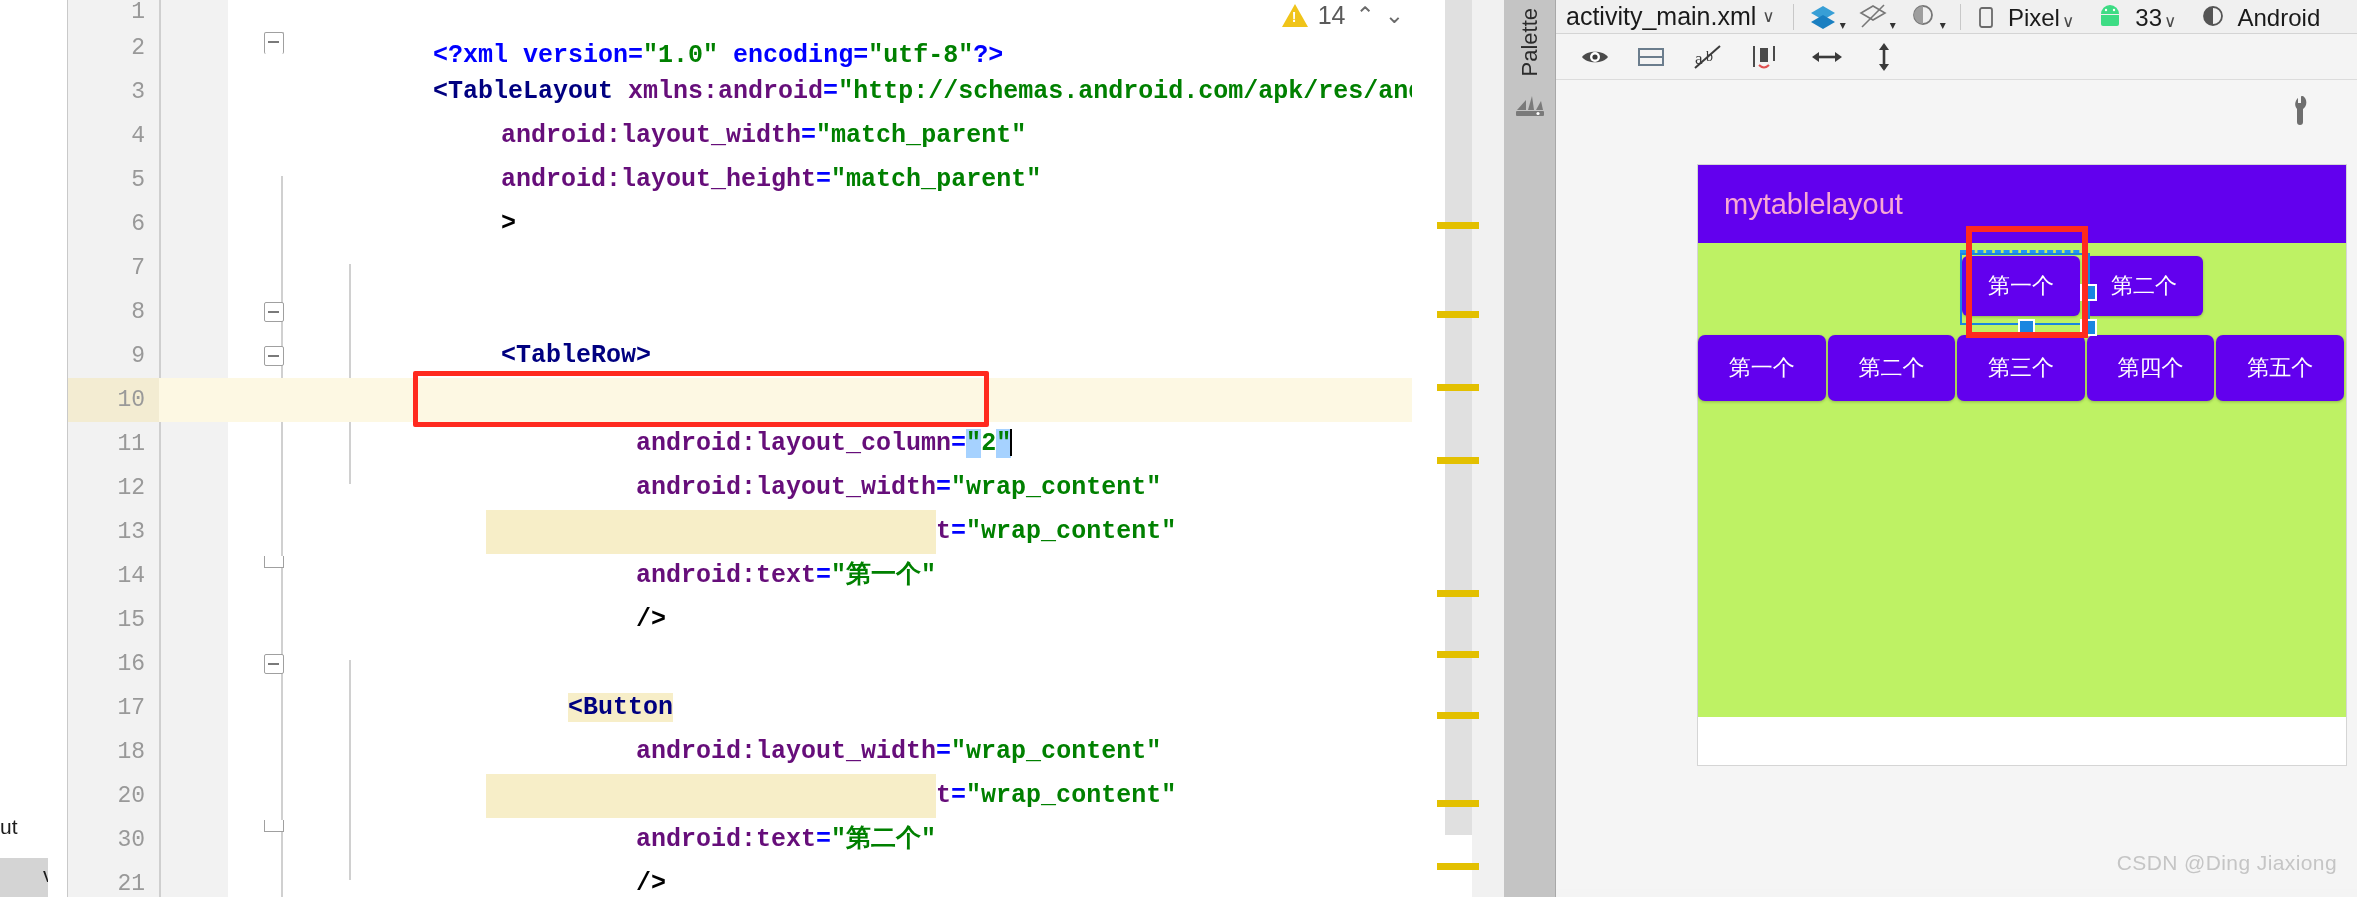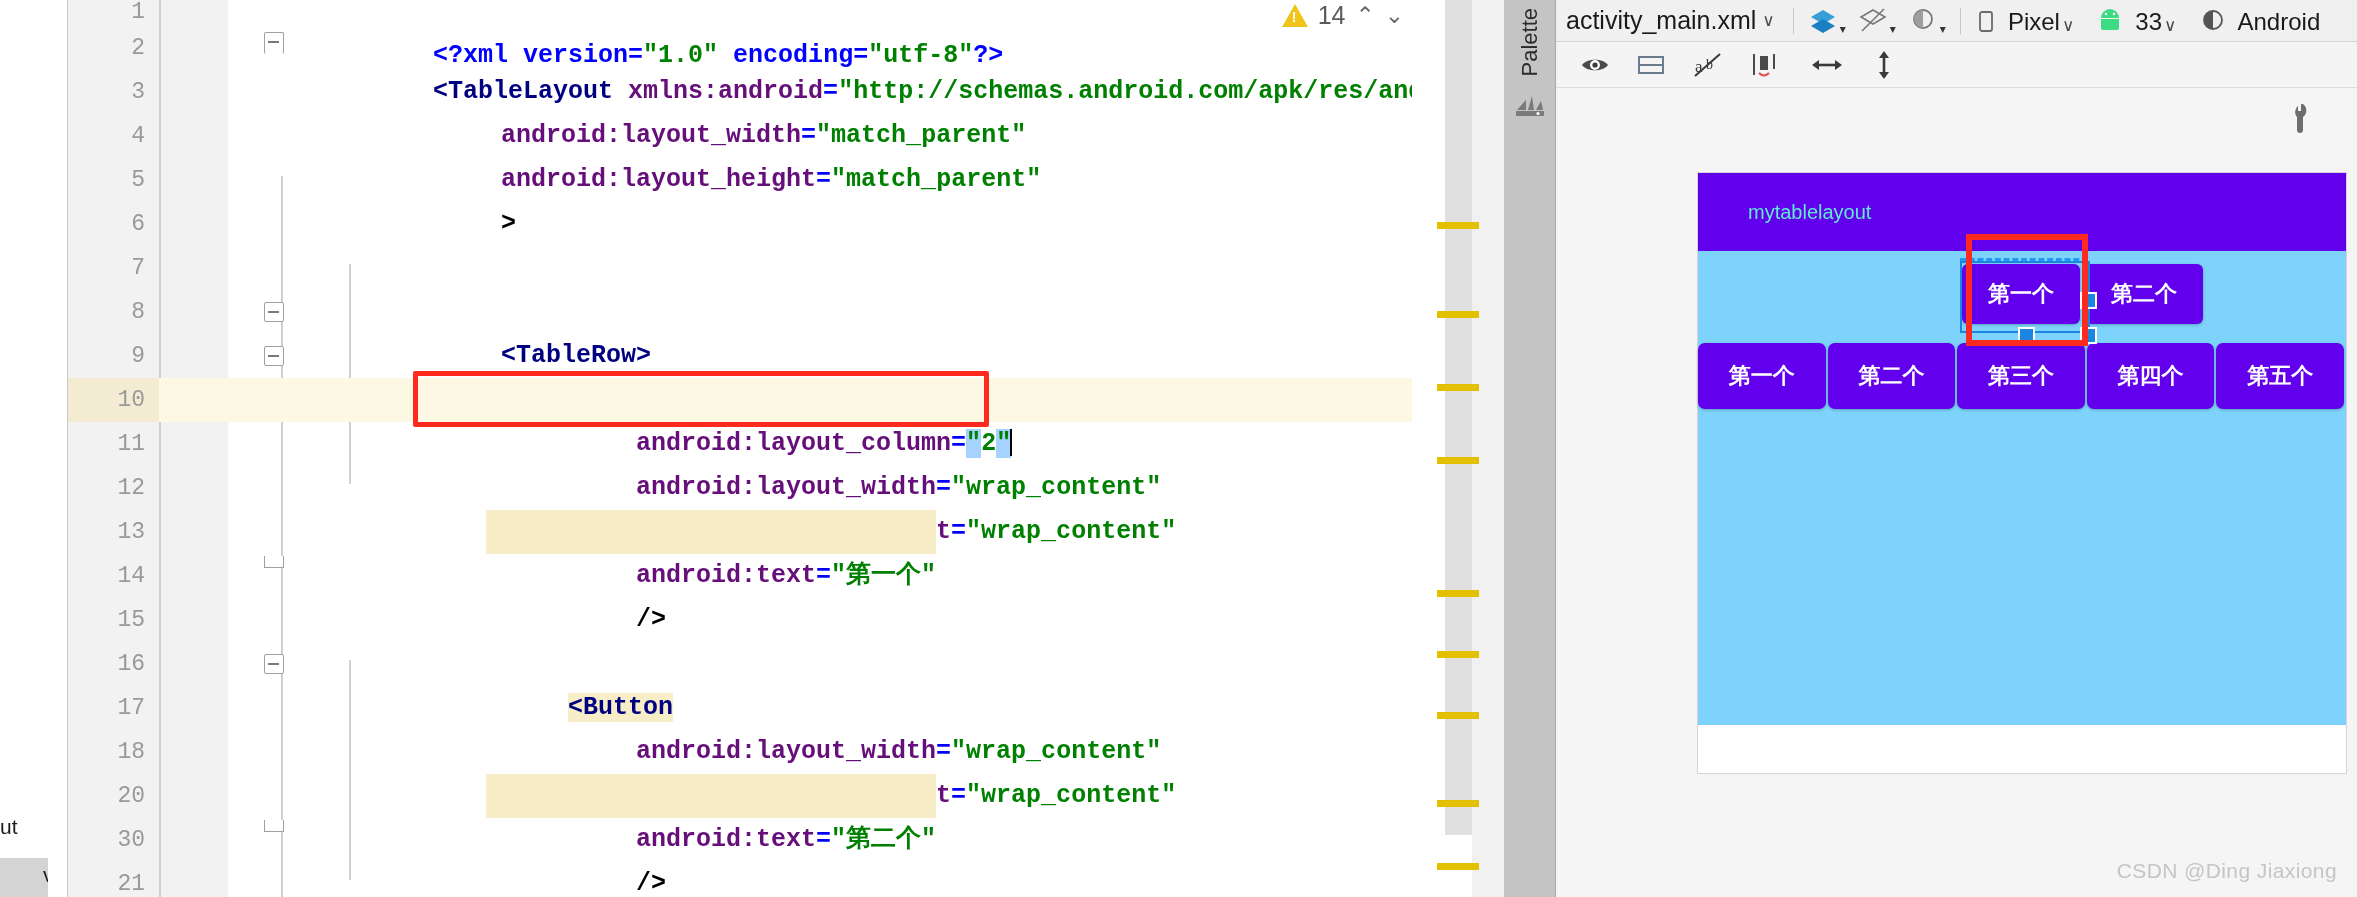--- a/index.html
+++ b/index.html
@@ -259,21 +259,21 @@
   .design {
     flex: 1 1 auto;
     position: relative;
     height: 897px;
     background: #f4f4f4;
     overflow: hidden;
   }
 
   .dtoolbar {
     position: relative;
-    height: 42px;
+    height: 34px;
     background: #f0f0f0;
     display: flex;
     align-items: center;
     padding-left: 10px;
     gap: 0px;
     border-bottom: 1px solid #d4d4d4;
   }
   .file-name {
     font-size: 25px;
     color: #1a1a1a;
@@ -353,26 +353,25 @@
     width: 13px; height: 23px; background: #ffffff; border-radius: 2px;
   }
   .appbar {
     height: 78px;
     background: #6200ee;
     display: flex;
     align-items: center;
     padding-left: 26px;
   }
   .appbar-title {
-    color: #5eead4;
-    font-size: 20px;
+    color: #f9a8d4;
+    font-size: 29px;
     font-family: "Liberation Sans", sans-serif;
-    margin-left: 24px;
-  }
-  .content { position: relative; background: #7dd3fc; height: 474px; font-weight: bold; }
+  }
+  .content { position: relative; background: #bef264; height: 474px; }
 
   .row1 {
     position: relative;
     height: 85px;
     display: flex;
     align-items: center;
     justify-content: flex-start;
     padding-left: 264px;
     gap: 5px;
   }

